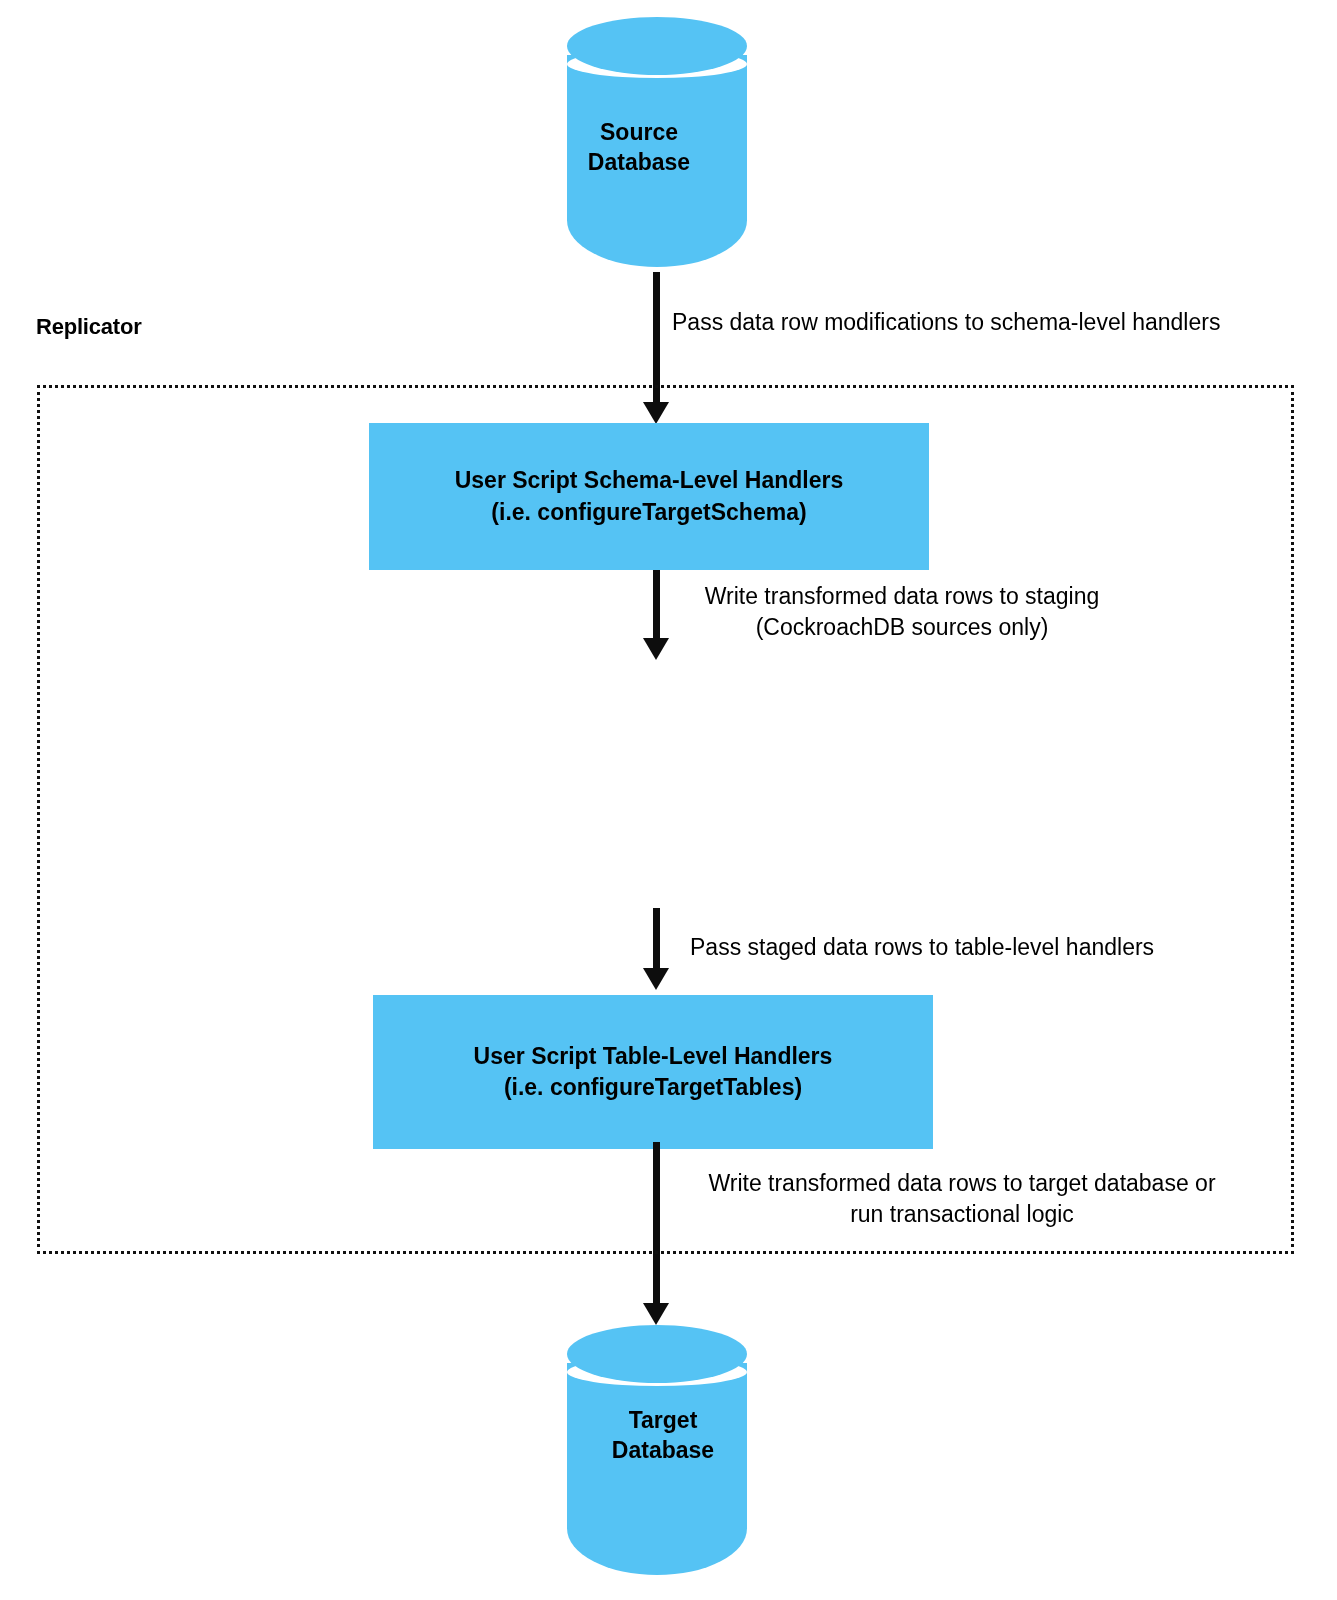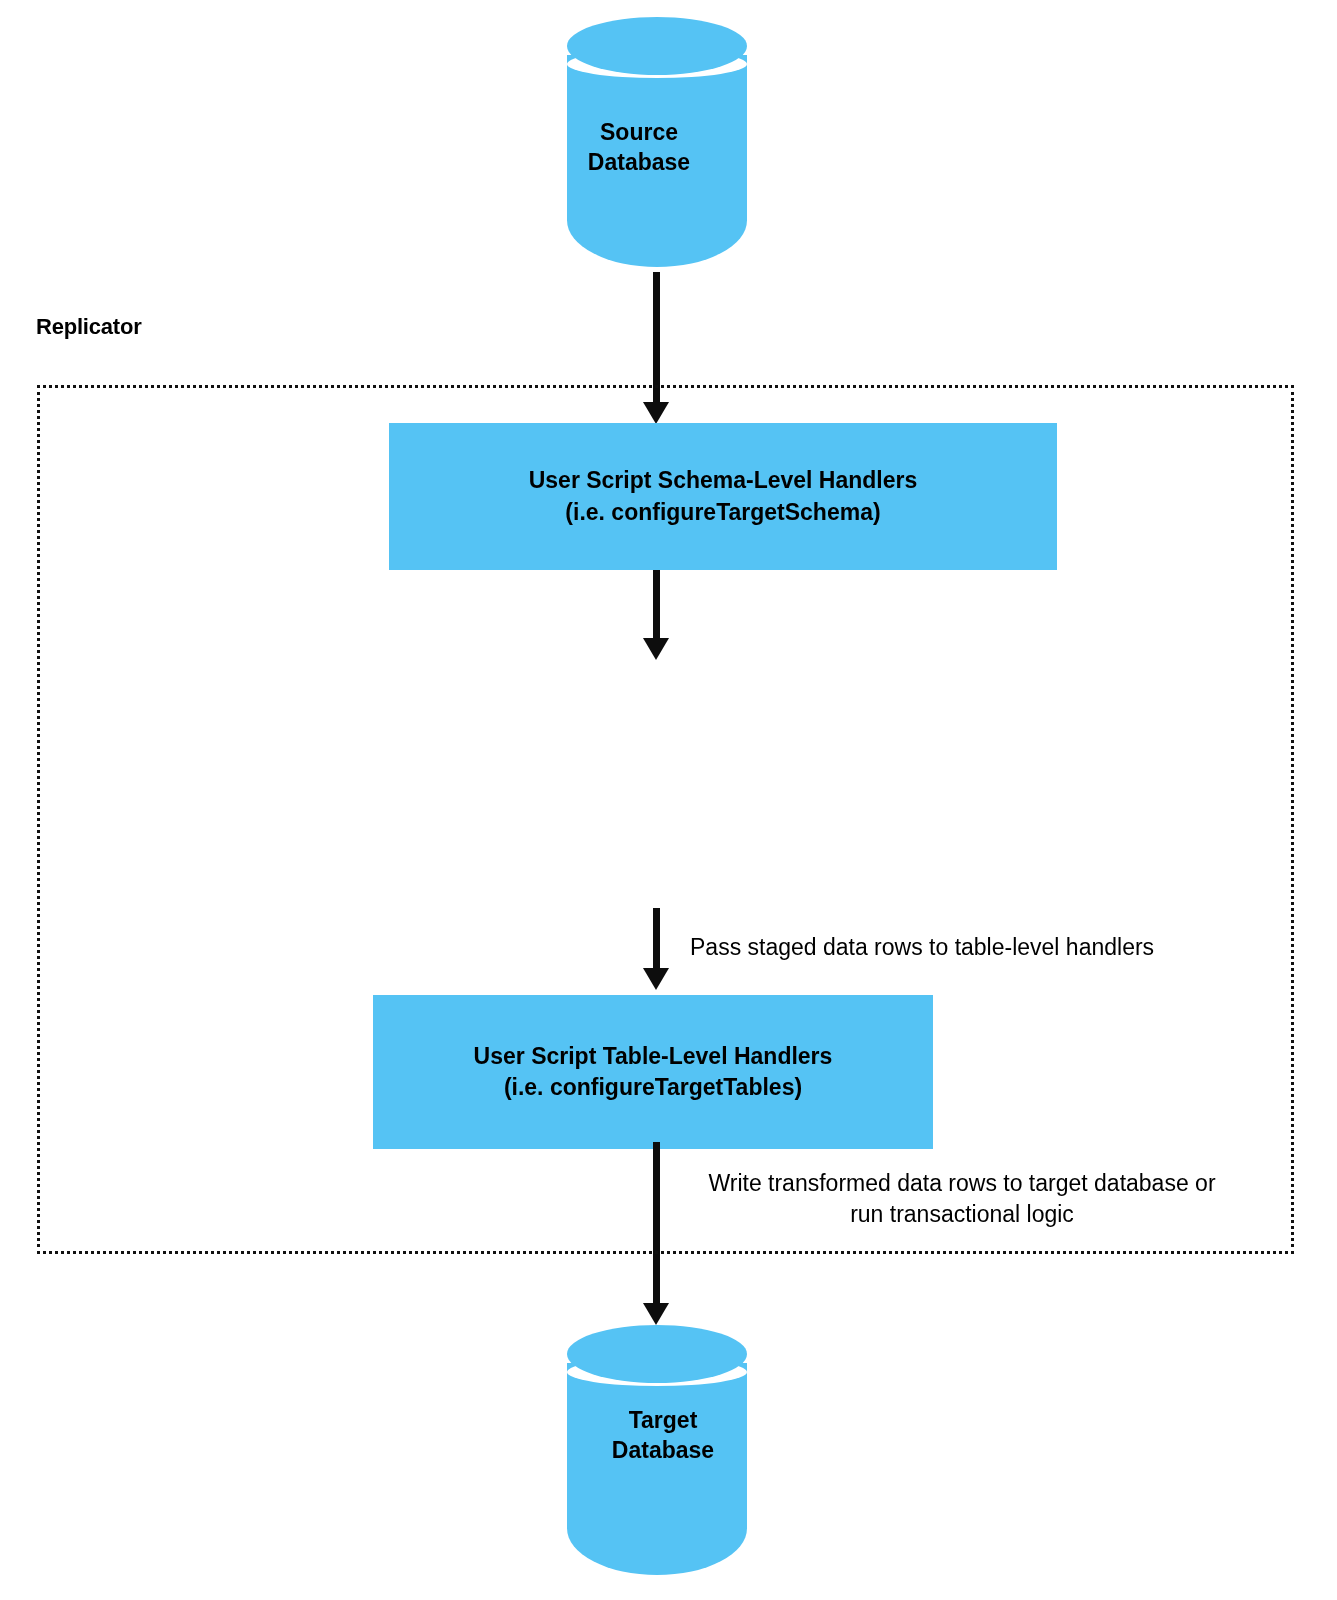--- a/index.html
+++ b/index.html
@@ -137,28 +137,31 @@
   <div class="cyl" style="--fill:#55C3F4; left:567px; top:17px; height:250px;">
     <div class="cyl-body" style="height:212px;"></div>
     <div class="cyl-mask"></div>
     <div class="cyl-top"></div>
     <div class="cyl-label" style="top:100px;">Source
 Database</div>
   </div>
 
   <div class="arrow" style="left:653px; top:272px; height:133px;"></div>
   <div class="arrow-head" style="left:643px; top:402px;"></div>
+  <div class="edge-label left" style="left:672px; top:307px; width:640px;">Pass data row modifications to schema-level handlers</div>
 
-  <div class="proc-box" style="left:389px; top:423px; width:668px; height:147px;">
+  <div class="proc-box" style="left:369px; top:423px; width:560px; height:147px;">
     <div class="proc-label">User Script Schema-Level Handlers
 (i.e. configureTargetSchema)</div>
   </div>
 
   <div class="arrow" style="left:653px; top:570px; height:73px;"></div>
   <div class="arrow-head" style="left:643px; top:638px;"></div>
+  <div class="edge-label center" style="left:672px; top:581px; width:460px;">Write transformed data rows to staging
+(CockroachDB sources only)</div>
 
 
   <div class="arrow" style="left:653px; top:908px; height:64px;"></div>
   <div class="arrow-head" style="left:643px; top:968px;"></div>
   <div class="edge-label left" style="left:672px; top:932px; width:600px;margin-left:18px;">Pass staged data rows to table-level handlers</div>
 
   <div class="proc-box" style="left:373px; top:995px; width:560px; height:154px;">
     <div class="proc-label">User Script Table-Level Handlers
 (i.e. configureTargetTables)</div>
   </div>

